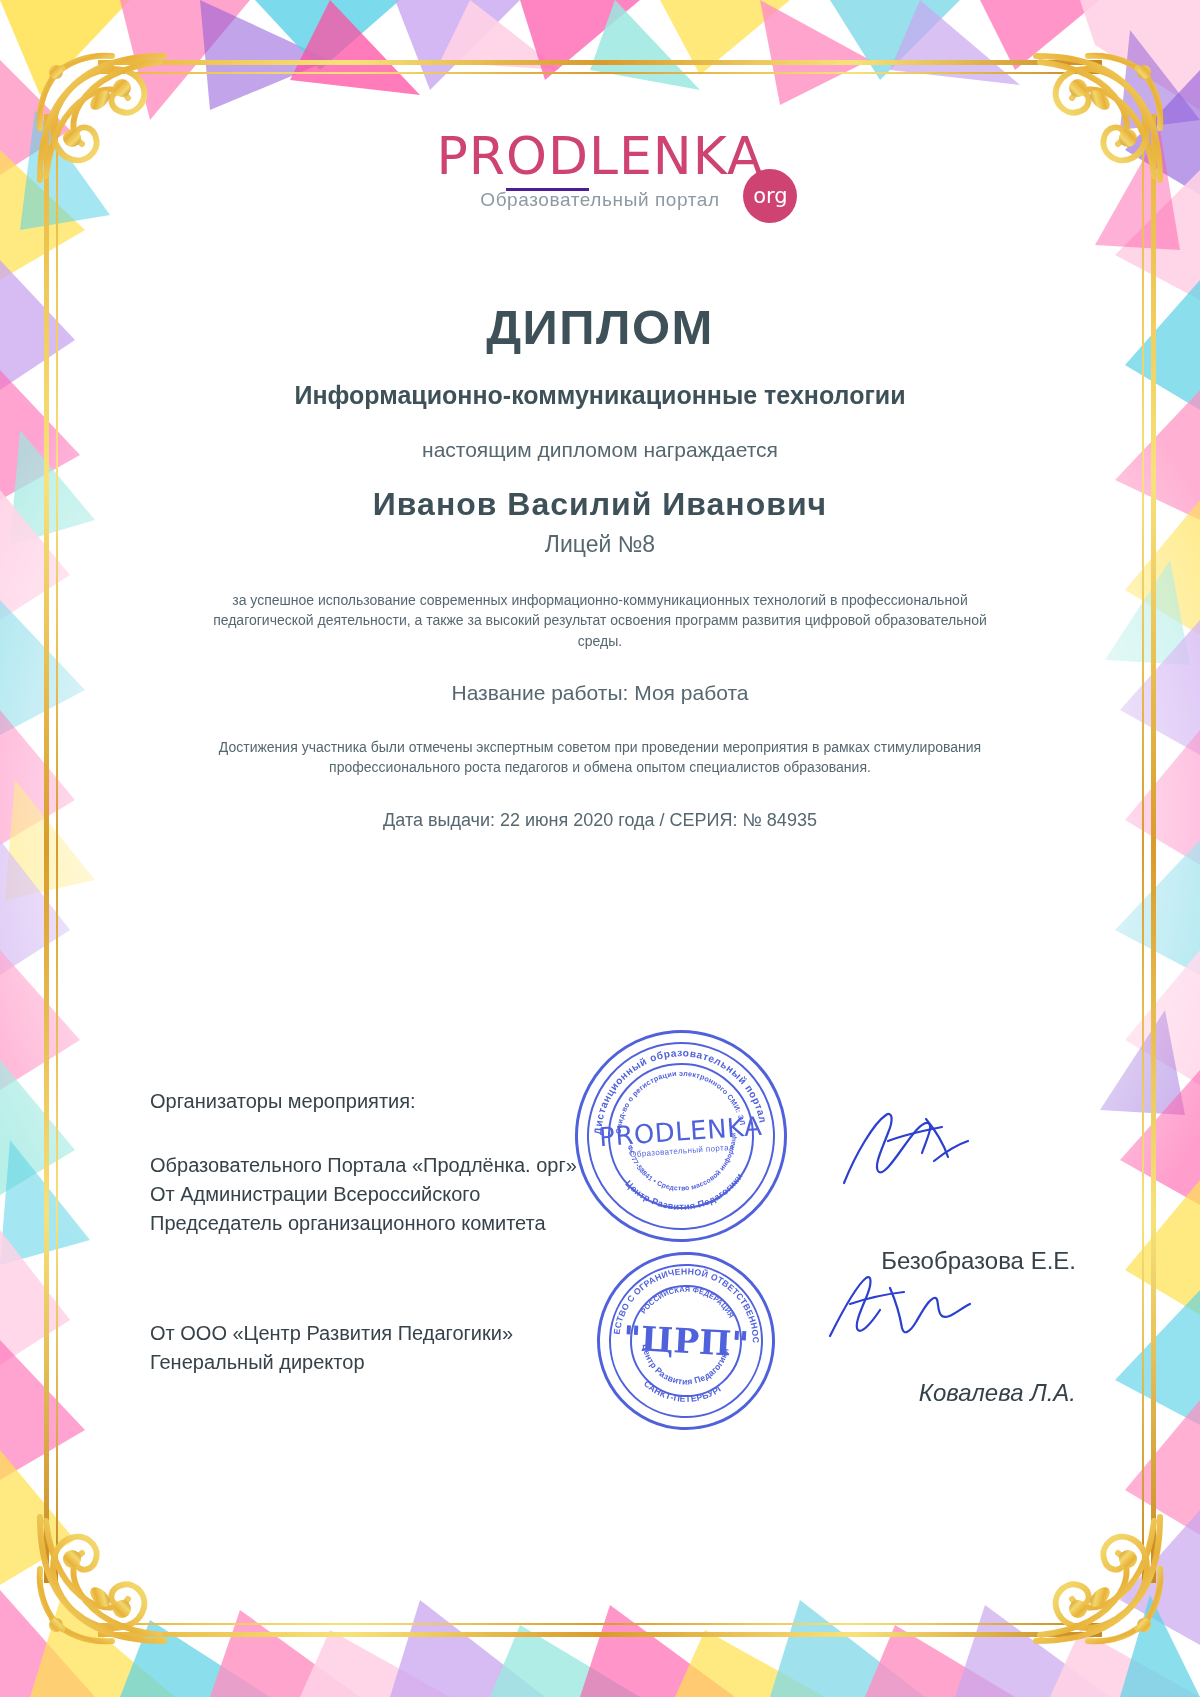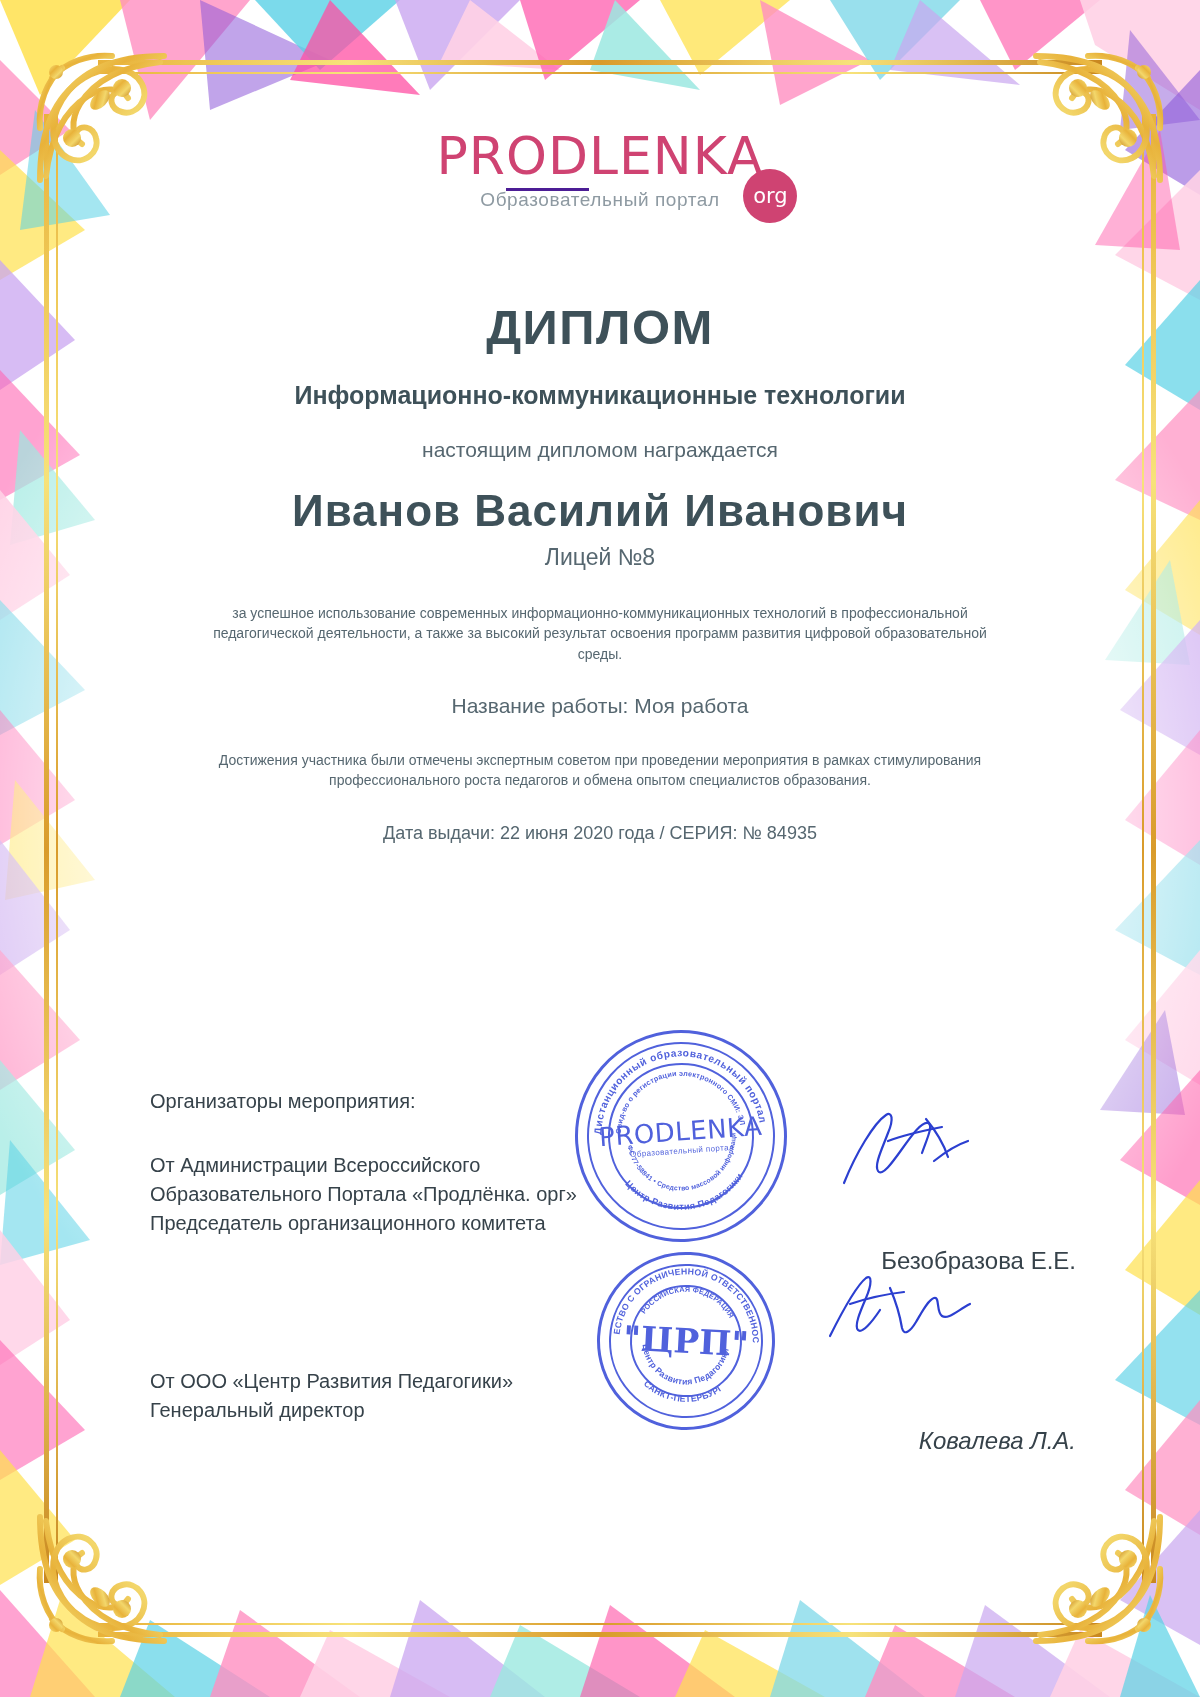--- a/index.html
+++ b/index.html
@@ -118,21 +118,21 @@
     font-weight: bold;
     color: #3e5159;
   }
   .awarded-line {
     margin-top: 28px;
     font-size: 21px;
     color: #566770;
   }
   .recipient {
     margin-top: 24px;
-    font-size: 44px;
+    font-size: 32px;
     font-weight: bold;
     letter-spacing: 1px;
     color: #3e5159;
   }
   .institution {
     margin-top: 8px;
     font-size: 23px;
     color: #566770;
   }
   .body-par {
@@ -163,21 +163,21 @@
   .sig-block { position: relative; }
   .sig-row { position: relative; min-height: 120px; }
   .sig-left { font-size: 20px; line-height: 1.45; }
   .sig-name {
     position: absolute;
     right: 14px;
     font-size: 24px;
     white-space: nowrap;
   }
   .row1 .sig-name { top: 96px; }
-  .row2 { margin-top: 96px; }
+  .row2 { margin-top: 48px; }
   .row2 .sig-name { top: 60px; font-style: italic; }
 
   
   .stamp {
     position: absolute;
     border-radius: 50%;
     color: #2b3fd0;
     opacity: .85;
   }
   .stamp-outer { border: 3px solid #3246d6; }
@@ -407,22 +407,22 @@
     <div class="body-par">Достижения участника были отмечены экспертным советом при проведении мероприятия в рамках стимулирования профессионального роста педагогов и обмена опытом специалистов образования.</div>
     <div class="date-line">Дата выдачи: 22 июня 2020 года / СЕРИЯ: № 84935</div>
   </div>
 
   <div class="footer">
     <div class="org-heading">Организаторы мероприятия:</div>
 
     <div class="sig-block">
       <div class="sig-row row1">
         <div class="sig-left">
+          <div>Образовательного Портала «Продлёнка. орг»</div>
           <div>От Администрации Всероссийского</div>
-          <div>Образовательного Портала «Продлёнка. орг»</div>
           <div>Председатель организационного комитета</div>
         </div>
         <div class="sig-name">Безобразова Е.Е.</div>
       </div>
 
       <div class="sig-row row2">
         <div class="sig-left">
           <div>От ООО «Центр Развития Педагогики»</div>
           <div>Генеральный директор</div>
         </div>

